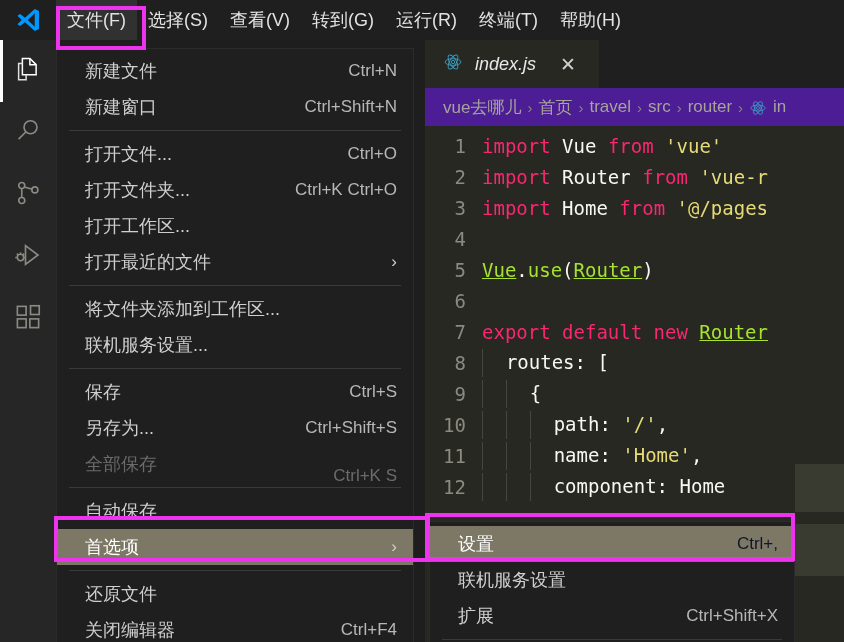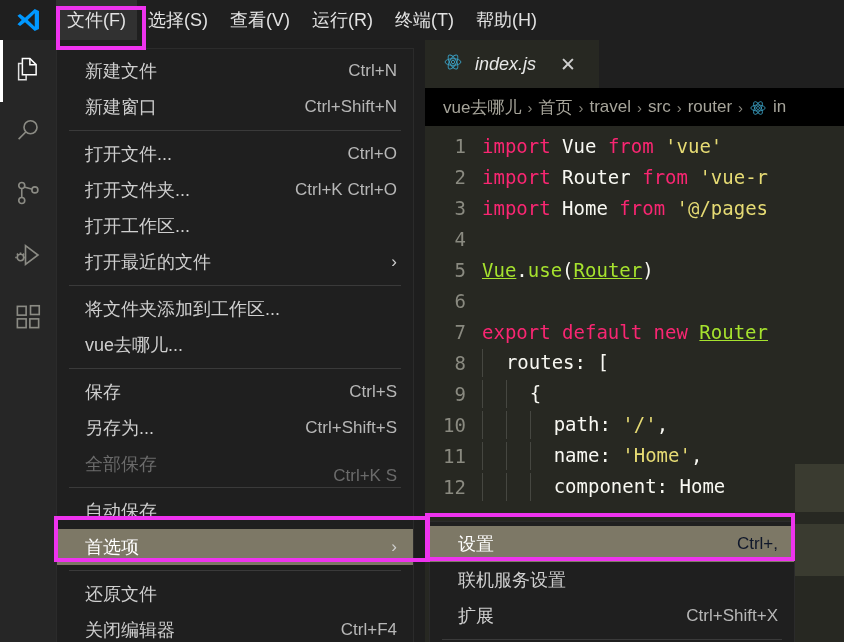--- a/index.html
+++ b/index.html
@@ -41,21 +41,21 @@
   .editor-area { position:absolute; left:425px; top:40px; width:419px; height:602px; background:#272822; }
   .tabbar { position:relative; height:48px; background:#1f1f1f; }
   .tab {
     position:absolute; left:0; top:0; width:174px; height:48px;
     background:#272822; display:flex; align-items:center; padding-left:18px; gap:12px;
   }
   .tab-label { font-size:18px; font-style:italic; color:#e8e8e8; white-space:nowrap; }
   .tab-close { margin-left:12px; font-size:19px; color:#cfcfcf; line-height:1; }
 
   .breadcrumb {
-    height:38px; background:#000000; display:flex; align-items:center;
+    height:38px; background:#4c1d95; display:flex; align-items:center;
     padding-left:18px; gap:6px; font-size:17px; color:#a6a49a; white-space:nowrap; overflow:hidden;
   }
   .bc-sep { color:#8a887f; font-size:15px; }
 
   .code { position:relative; background:#272822; height:516px; overflow:hidden; padding-top:4px; }
   .crow { display:flex; height:31px; align-items:center; white-space:nowrap;
           font-family:"DejaVu Sans Mono","Liberation Mono",monospace; font-size:19px; }
   .lnum { width:57px; text-align:right; padding-right:16px; color:#8a8a80; flex:none; }
   .ctext { white-space:pre; }
   .kw { color:#f92672; }
@@ -108,20 +108,21 @@
     <div class="vscode-logo">
       <svg width="26" height="26" viewBox="0 0 32 32">
         <path d="M24.3 2.5 29.5 5v22l-5.2 2.5-12-10.6-6.1 4.6L3 21.3 8.3 16 3 10.7l3.2-2.2 6.1 4.6z" fill="#0098ff"></path>
         <path d="M24.3 7.8v16.4l-8.6-8.2z" fill="#1f1f1f"></path>
       </svg>
     </div>
     <div class="menubar">
       <div class="menu-title active">文件(F)</div>
       <div class="menu-title">选择(S)</div>
       <div class="menu-title">查看(V)</div>
+      <div class="menu-title">转到(G)</div>
       <div class="menu-title">运行(R)</div>
       <div class="menu-title">终端(T)</div>
       <div class="menu-title">帮助(H)</div>
     </div>
   </div>
 
   <div class="activitybar">
     <div class="act-item active">
       <span>
         <svg width="30" height="30" viewBox="0 0 24 24" fill="none" stroke="#ffffff" stroke-width="1.2">
@@ -289,21 +290,21 @@
     <div class="mi">
       <span class="label">打开最近的文件</span>
       <span class="chev">›</span>
     </div>
     <div class="sep"></div>
     <div class="mi">
       <span class="label">将文件夹添加到工作区...</span>
       <span class="accel"></span>
     </div>
     <div class="mi">
-      <span class="label">vue去哪儿...</span>
+      <span class="label">联机服务设置...</span>
       <span class="accel"></span>
     </div>
     <div class="sep"></div>
     <div class="mi">
       <span class="label">保存</span>
       <span class="accel">Ctrl+S</span>
     </div>
     <div class="mi">
       <span class="label">另存为...</span>
       <span class="accel">Ctrl+Shift+S</span>

